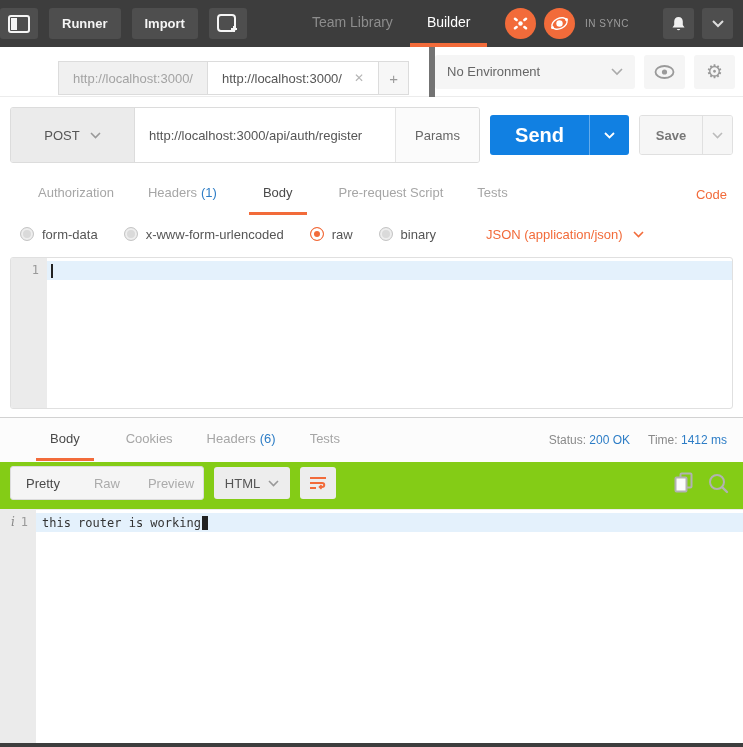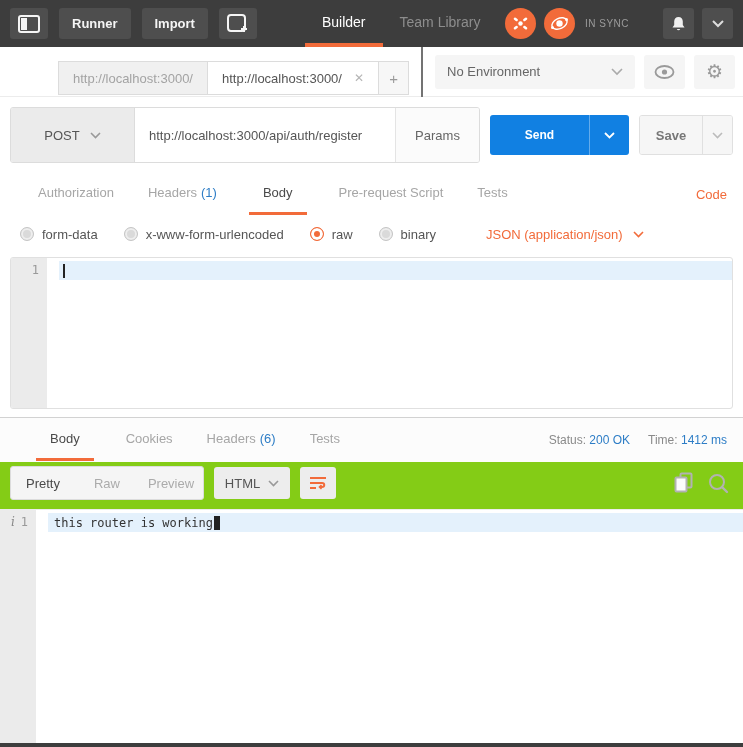--- a/index.html
+++ b/index.html
@@ -8,21 +8,21 @@
     font-family: "Liberation Sans", sans-serif;
     background: #fff;
     color: #4a4a4a;
     display: flex;
     flex-direction: column;
     overflow: hidden;
   }
   
   .header {
     height: 47px; background: #3d3d3d; display: flex; align-items: stretch;
-    flex: 0 0 auto; padding-left: 10px;
+    flex: 0 0 auto; 
   }
   .header-left { display: flex; align-items: center; gap: 11px; }
   .hbtn {
     background: #4e4e4e; border: none; border-radius: 3px; height: 31px;
     color: #f5f5f5; font-weight: bold; font-size: 13px; padding: 0 13px;
     display: flex; align-items: center; justify-content: center; cursor: pointer;
     font-family: "Liberation Sans", sans-serif;
   }
   .hbtn.icon-only { width: 38px; padding: 0; }
   .hnav { display: flex; margin-left: 48px; }
@@ -52,21 +52,21 @@
     font-size: 13px; border: 1px solid #dcdcdc; cursor: pointer; white-space: nowrap;
   }
   .tab.inactive { background: #f0f0f0; color: #a3a3a3; border-right: none; }
   .tab.active { background: #fff; color: #555; }
   .tab .close { margin-left: 12px; color: #b5b5b5; font-size: 12px; cursor: pointer; }
   .newtab {
     height: 34px; width: 30px; border: 1px solid #dcdcdc; border-left: none;
     background: #f7f7f7; color: #999; font-size: 15px; display: flex;
     align-items: center; justify-content: center; cursor: pointer;
   }
-  .tabbar-right { margin-left: auto; display: flex; align-items: center; gap: 9px; border-left: 2px solid #737373; padding-left: 12px; height: 50px; }
+  .tabbar-right { margin-left: auto; display: flex; align-items: center; gap: 9px; border-left: 6px solid #737373; height: 50px; }
   .env-select {
     width: 200px; height: 34px; background: #f5f5f5; border-radius: 3px;
     display: flex; align-items: center; padding: 0 12px; font-size: 13px; color: #666;
     cursor: pointer;
   }
   .env-select .chev { margin-left: auto; }
   .sq-btn {
     width: 41px; height: 34px; background: #f5f5f5; border: none; border-radius: 3px;
     display: flex; align-items: center; justify-content: center; cursor: pointer;
   }
@@ -86,21 +86,21 @@
     flex: 1; border: none; outline: none; font-size: 13px; color: #555;
     padding: 0 14px; font-family: "Liberation Sans", sans-serif; background: #fff;
   }
   .params-btn {
     width: 84px; background: #fbfbfb; border: none; border-left: 1px solid #e4e4e4;
     font-size: 13px; color: #666; cursor: pointer; flex: 0 0 auto;
     font-family: "Liberation Sans", sans-serif;
   }
   .send-group { display: flex; height: 40px; border-radius: 3px; overflow: hidden; flex: 0 0 auto; }
   .send-btn {
-    width: 99px; background: #1180e2; color: #fff; font-weight: bold; font-size: 12px;
+    width: 99px; background: #1180e2; color: #fff; font-weight: bold; font-size: 20px;
     border: none; cursor: pointer; font-family: "Liberation Sans", sans-serif;
   }
   .send-chev {
     width: 40px; background: #1180e2; border: none; border-left: 1px solid rgba(255,255,255,.35);
     display: flex; align-items: center; justify-content: center; cursor: pointer;
   }
   .save-group { display: flex; height: 40px; border: 1px solid #e0e0e0; border-radius: 3px; overflow: hidden; flex: 0 0 auto; }
   .save-btn {
     width: 62px; background: #f6f6f6; color: #777; font-weight: bold; font-size: 13px;
     border: none; cursor: pointer; font-family: "Liberation Sans", sans-serif;
@@ -136,21 +136,21 @@
   .gutter {
     width: 36px; background: #ebebeb; color: #999;
     font-family: "DejaVu Sans Mono", monospace; font-size: 12px; text-align: right;
     padding: 3px 8px 0 0; flex: 0 0 auto;
   }
   .editor-body { flex: 1; padding-top: 3px; }
   .editor-line {
     height: 19px; display: flex; align-items: center;
     font-family: "DejaVu Sans Mono", monospace; font-size: 12px; color: #333;
   }
-  .editor-line.highlight { background: #e4f1fc; margin-left: 12px; }
+  .editor-line.highlight { background: #e4f1fc; }
   .caret { width: 2px; height: 14px; background: #222; margin-left: 4px; flex: 0 0 auto; }
   .caret.block { width: 6px; margin-left: 1px; }
   .gutter-line { height: 19px; line-height: 19px; }
   .gutter-info { font-style: italic; font-family: "DejaVu Serif", serif; margin-right: 6px; color: #888; }
   .spacer-8 { height: 8px; flex: 0 0 auto; background: #fff; }
   .hdivider { height: 1px; background: #d2d2d2; flex: 0 0 auto; }
   
   .resp-tabs { display: flex; align-items: center; height: 44px; padding: 0 16px 0 36px; background: #fcfcfc; flex: 0 0 auto; }
   .resp-meta { margin-left: auto; display: flex; align-items: center; gap: 18px; font-size: 12px; }
   .meta-label { color: #8a8a8a; }
@@ -195,22 +195,22 @@
     <button class="hbtn icon-only">
       <span>
         <svg width="22" height="20" viewBox="0 0 22 20">
             <rect x="1" y="1" width="17" height="16" rx="3" fill="none" stroke="#f5f5f5" stroke-width="2"></rect>
             <path d="M17 12 v6 M14 15 h6" stroke="#f5f5f5" stroke-width="2"></path>
           </svg>
       </span>
     </button>
   </div>
   <div class="hnav">
+    <div class="hnav-item">Team Library</div>
     <div class="hnav-item active">Builder</div>
-    <div class="hnav-item">Team Library</div>
   </div>
   <div class="header-right">
     <div class="orange-circle">
       <span>
         <svg width="17" height="17" viewBox="0 0 17 17">
             <circle cx="8.5" cy="8.5" r="2.2" fill="#fff"></circle>
             <g stroke="#fff" stroke-width="2.6" stroke-linecap="round">
               <path d="M3 3.8 L4.6 5"></path>
               <path d="M14 3.8 L12.4 5"></path>
               <path d="M3 13.2 L4.6 12"></path>

